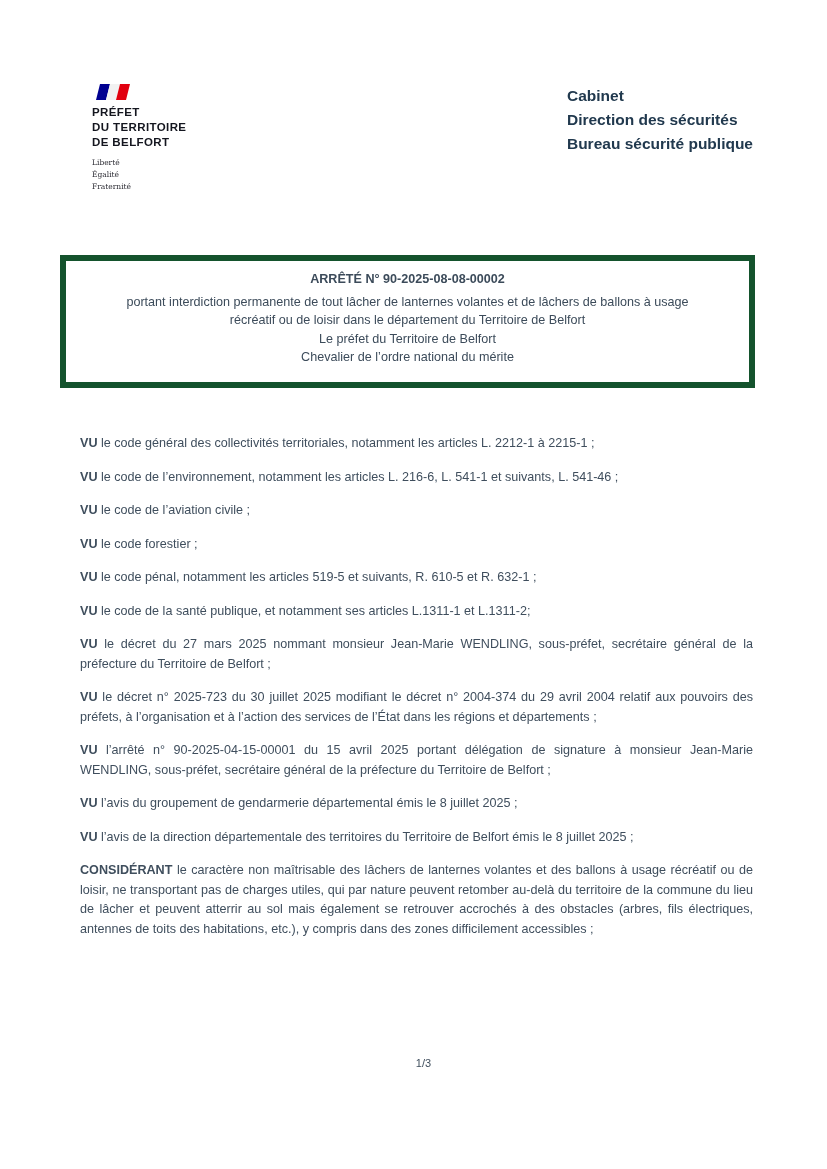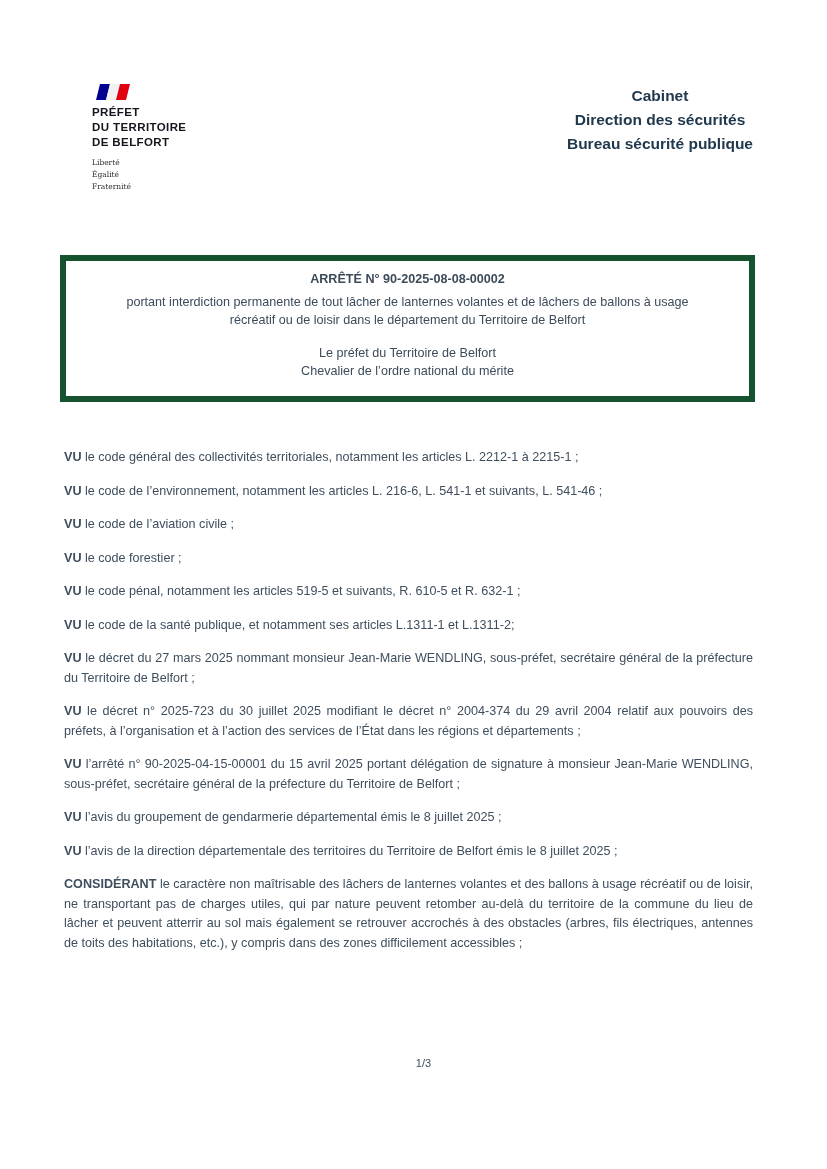--- a/index.html
+++ b/index.html
@@ -42,47 +42,47 @@
   }
   .motto {
     margin-top: 7px;
     font-family: "DejaVu Serif", serif;
     font-size: 7.5px;
     color: #2c2c34;
     line-height: 1.6;
   }
   
   .header-right {
-    text-align: center;
+    text-align: left;
     font-weight: bold;
     font-size: 15.5px;
     line-height: 1.55;
     color: #21394e;
   }
   
   .title-box {
     margin: 62px 72px 0 60px;
     border: 6px solid #14532d;
     padding: 9px 42px 16px 42px;
     text-align: center;
     font-size: 12.6px;
     line-height: 1.45;
     color: #3c4b5a;
   }
   .box-number { font-weight: bold; margin-bottom: 5px; }
-  .box-subject { margin-bottom: 14px; }
+  .box-subject { }
   .box-author { line-height: 1.45; }
   
   .body-text {
     margin: 46px 74px 0 64px;
     font-size: 12.6px;
     line-height: 1.55;
     text-align: justify;
   }
-  .para { margin-bottom: 14px; }
+  .para { margin-bottom: 14px; margin-left: 16px; }
   .para b { font-weight: bold; }
   
   .page-number {
     position: absolute;
     left: 0;
     right: 0;
     bottom: 100px;
     text-align: center;
     font-size: 11px;
     color: #3f4e5d;

